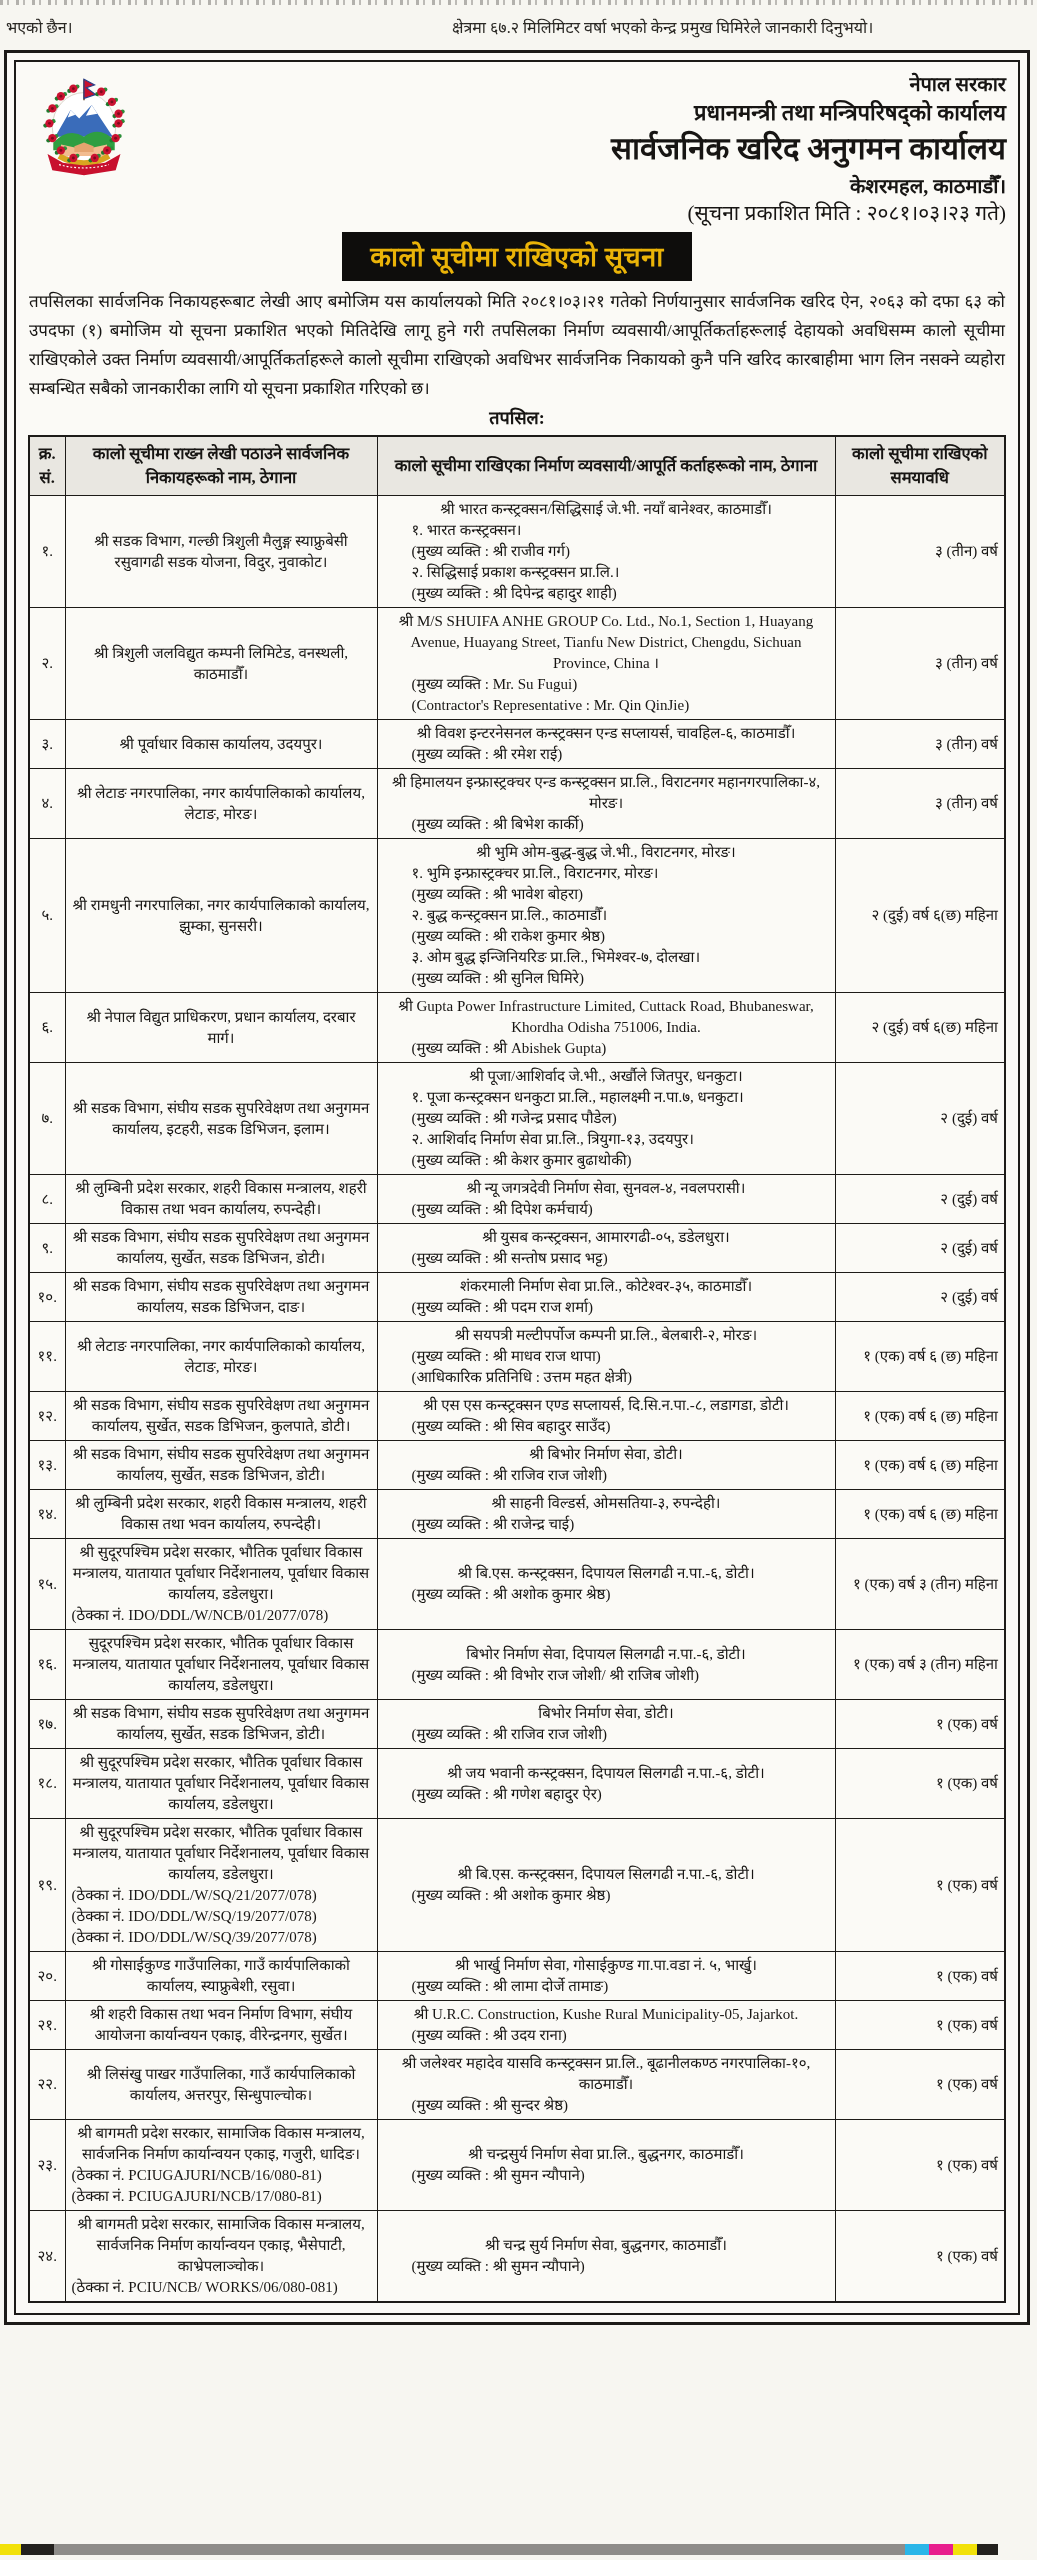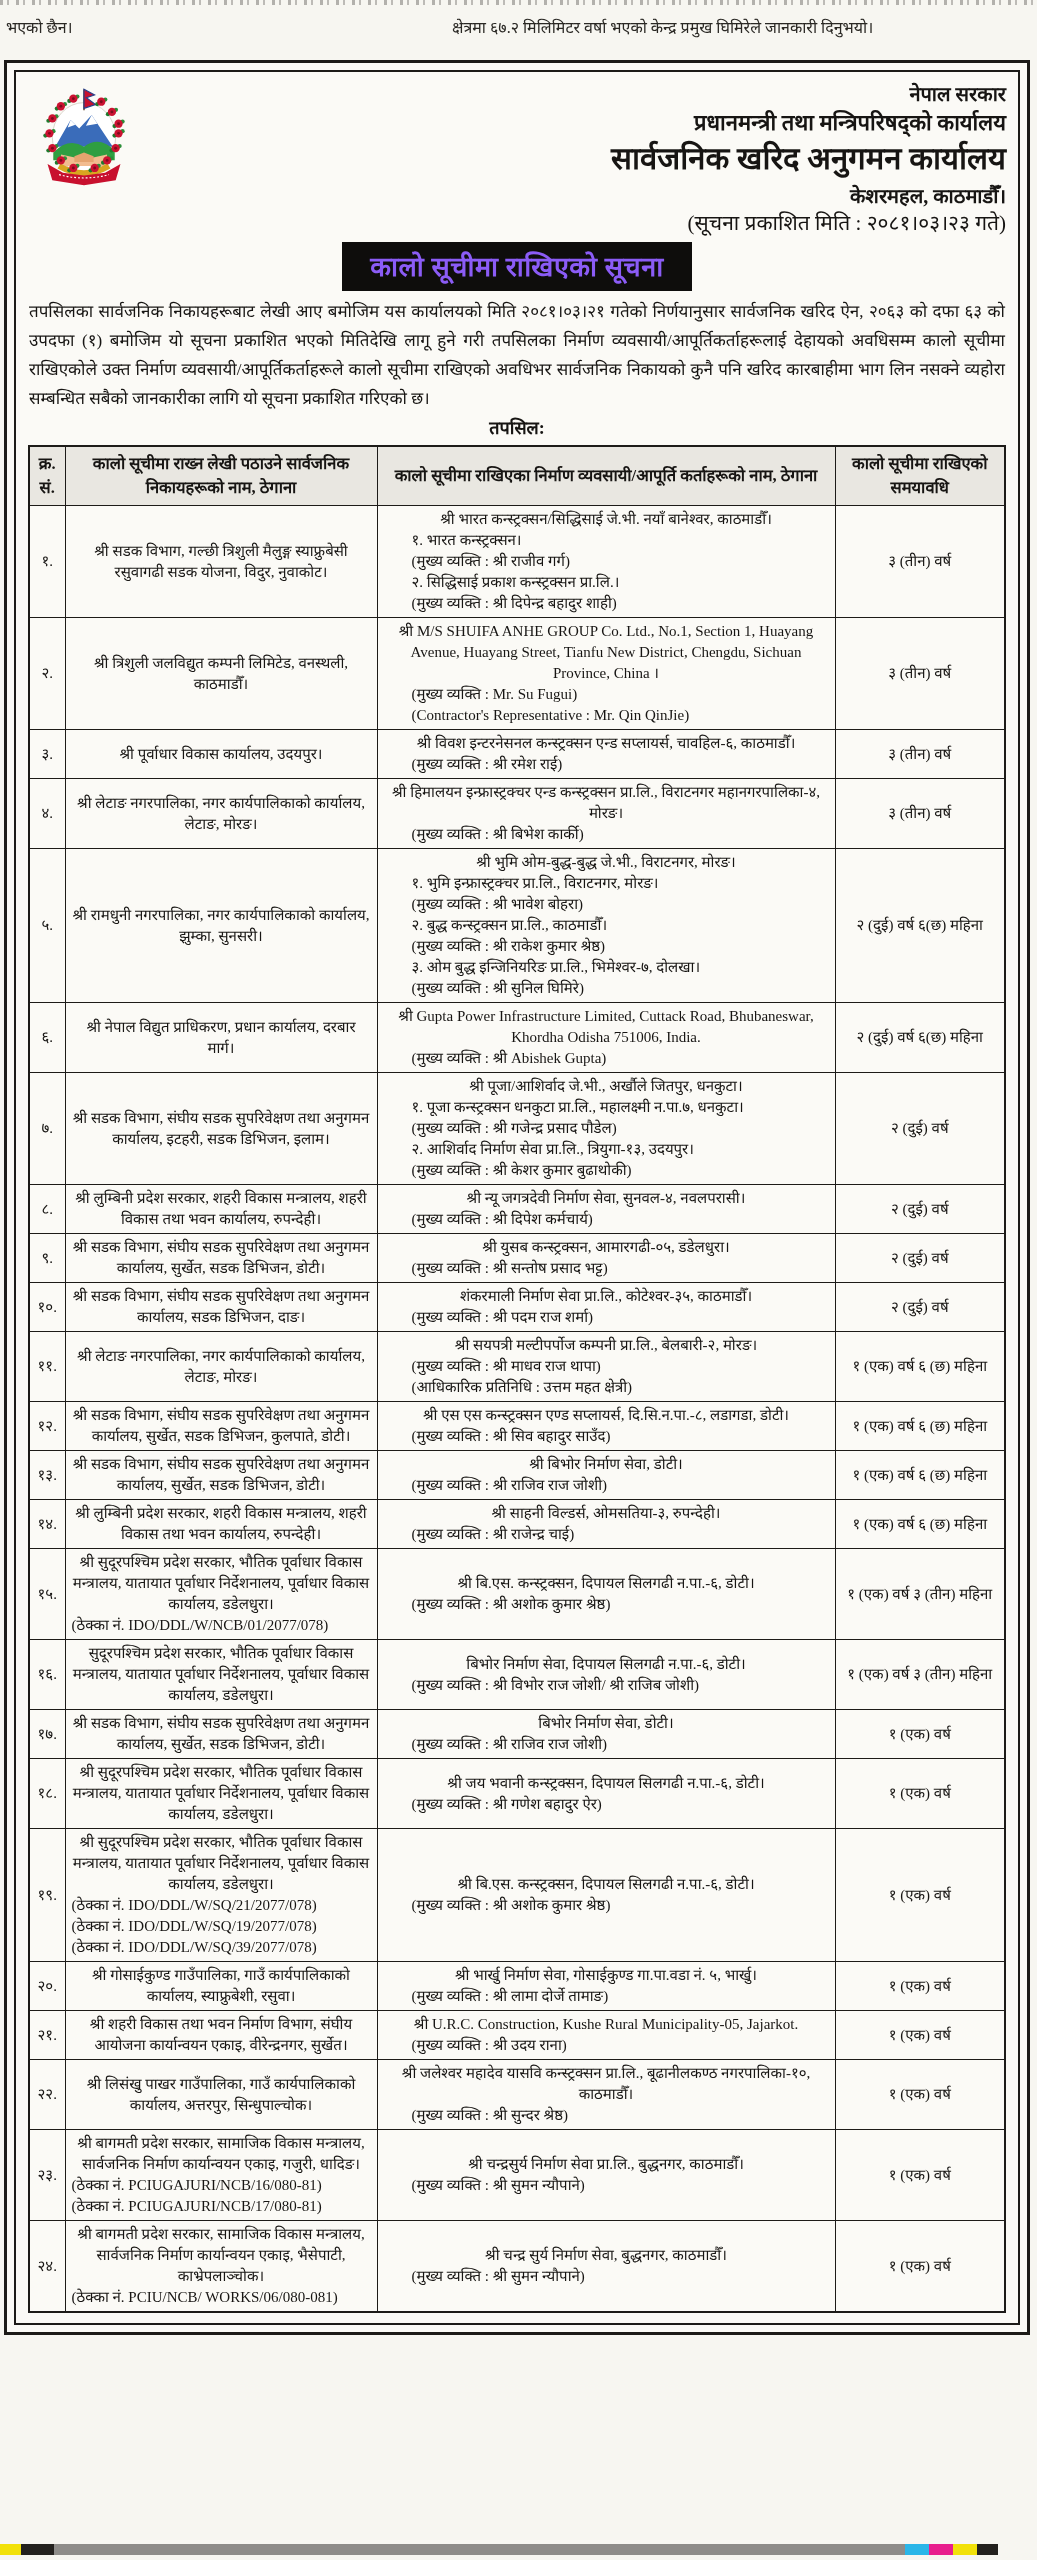--- a/index.html
+++ b/index.html
@@ -3,61 +3,61 @@
 <meta charset="utf-8">
 <style>
   html,body{margin:0;padding:0;}
   body{
     width:1037px;height:2560px;position:relative;overflow:hidden;
     background:#f7f6f1;color:#171513;
     font-family:"Liberation Serif","DejaVu Serif",serif;
     -webkit-font-smoothing:antialiased;
   }
   
-  .top-strip{position:relative;height:60px;}
+  .top-strip{position:relative;height:50px;}
   .cut-line{
     position:absolute;top:0;left:0;right:0;height:5px;opacity:.55;
     background:repeating-linear-gradient(90deg,#7b7874 0 3px,transparent 3px 7px,#8d8a86 7px 9px,transparent 9px 16px);
   }
   .frag{position:absolute;top:16px;font-size:16px;color:#2a2824;white-space:nowrap;}
   .frag-left{left:6px;}
   .frag-right{left:452px;}
   
   .frame-outer{margin:0 7px 0 4px;border:3px solid #1d1b18;background:#fbfaf6;}
   .frame-inner{border:2px solid #1d1b18;margin:7px;padding:4px 12px 10px 12px;position:relative;}
   
   .masthead{position:relative;text-align:right;padding-top:4px;}
   .emblem{position:absolute;left:8px;top:8px;width:96px;height:114px;}
   .h-line1{font-size:20px;font-weight:bold;line-height:28px;}
   .h-line2{font-size:22px;font-weight:bold;line-height:30px;}
   .h-line3{font-size:31px;font-weight:bold;line-height:42px;}
   .h-line4{font-size:20px;font-weight:bold;line-height:32px;}
   .h-line5{font-size:21px;line-height:22px;}
   
   .banner{
-    display:table;margin:8px auto 6px auto;background:#0e0d0c;color:#8b5cf6;
+    display:table;margin:8px auto 6px auto;background:#0e0d0c;color:#eab308;
     font-size:27px;font-weight:bold;padding:5px 28px 7px 28px;letter-spacing:.5px;
   }
   
   .intro{font-size:17px;line-height:29px;text-align:justify;margin:6px 1px 2px 1px;}
   .tapasil{text-align:center;font-weight:bold;font-size:18px;line-height:26px;margin:2px 0 4px 0;}
   
   table.blacklist{width:100%;border-collapse:collapse;table-layout:fixed;border:2px solid #1d1b18;}
   .blacklist th,.blacklist td{border:1.6px solid #1d1b18;vertical-align:middle;word-wrap:break-word;}
   .blacklist th{
     background:#e9e7e1;font-weight:bold;font-size:16.5px;line-height:24px;
     padding:5px 4px;text-align:center;
   }
   .blacklist td{font-size:15px;line-height:21px;padding:3px 6px;}
   td.c-sn{text-align:center;padding:3px 1px;}
   td.c-entity{text-align:center;}
   td.c-entity .lft{text-align:left;}
   td.c-contractor{text-align:center;}
   td.c-contractor .ind{text-align:left;padding-left:28px;}
-  td.c-duration{text-align:center;}
+  td.c-duration{text-align:right;}
   
   .print-bar{position:absolute;left:0;bottom:5px;height:11px;display:flex;width:998px;}
   .print-bar .seg{height:100%;}
 </style>
 </head>
 <body>
 
 <div class="top-strip">
   <div class="cut-line"></div>
   <span class="frag frag-left">भएको छैन।</span>

